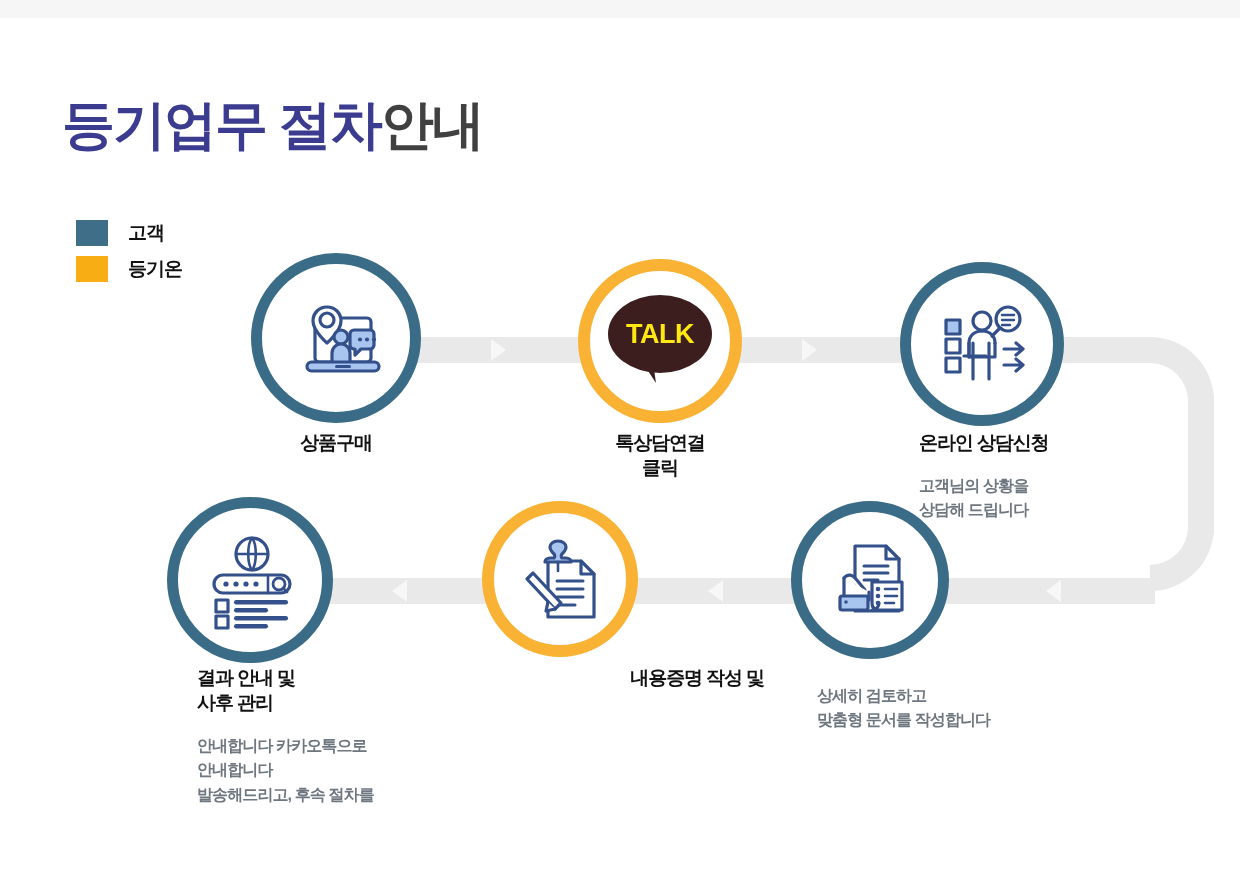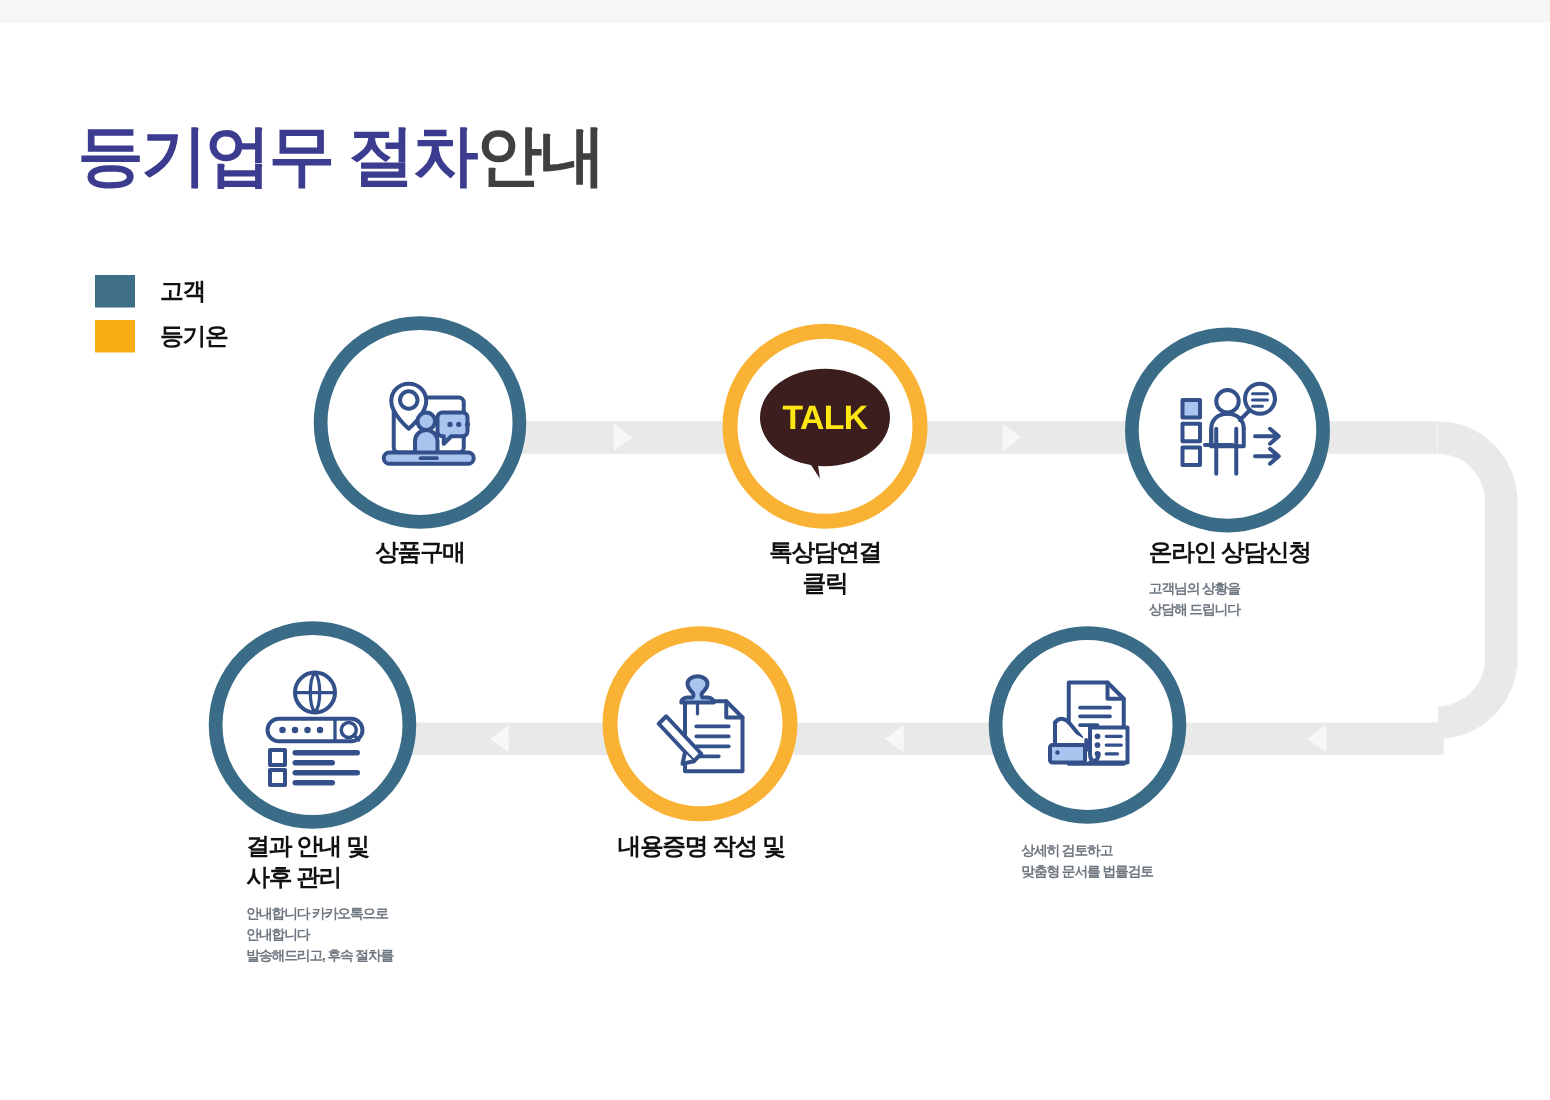--- a/index.html
+++ b/index.html
@@ -111,22 +111,22 @@
   }
   .node-text.center { text-align: center; }
   .node-title {
     font-size: 19px;
     font-weight: bold;
     color: #111111;
     line-height: 1.32;
     letter-spacing: -1.1px;
   }
   .node-desc {
-    margin-top: 8px;
-    font-size: 11px;
+    margin-top: 19px;
+    font-size: 16px;
     font-weight: bold;
     color: #6e7780;
     line-height: 1.52;
     letter-spacing: -0.9px;
   }
 
   
   .kakao {
     position: relative;
     width: 104px;
@@ -299,41 +299,41 @@
           <circle cx="56" cy="59" r="2.3"></circle>
           <circle cx="56" cy="66" r="2.3"></circle>
           <circle cx="56" cy="73" r="2.3"></circle>
           <circle cx="24" cy="72" r="1.8"></circle>
         </g>
       </svg>
     </div>
     <div class="node-text" style="left:817px; top:665px; width:260px;">
       <div class="node-desc">
         <div>상세히 검토하고</div>
-        <div>맞춤형 문서를 법률검토</div>
+        <div>맞춤형 문서를 작성합니다</div>
       </div>
     </div>
   </div>
 
   <div class="node">
     <div class="ring" style="left:482px; top:501px; width:156px; height:156px; border:12px solid #f9b233;"></div>
     <div class="icon-wrap" style="left:508px; top:527px; width:104px; height:104px;">
       <svg width="100" height="100" viewBox="0 0 100 100">
         <g fill="none" stroke="#33508a" stroke-width="3.2" stroke-linejoin="round" stroke-linecap="round">
           <path d="M36 32h33l13 13v43H36z" fill="#ffffff"></path>
           <path d="M69 32v13h13" fill="none"></path>
           <path d="M45 52h26M45 60h26M45 68h26M45 76h18" stroke-width="3"></path>
           <path d="M46 12c-5 0-8 3-8 6 0 3 2 5 4 7 1 1 1 3 0 4H38c-3 0-5 2-5 4h26c0-2-2-4-5-4h-4c-1-1-1-3 0-4 2-2 4-4 4-7 0-3-3-6-8-6z" fill="#a8c5f0"></path>
           <path d="M46 33v9" stroke-width="2.6"></path>
           <path d="M15 50l6-6 28 30-6 6z" fill="#ffffff"></path>
           <path d="M43 80l-9 2 2-9" fill="#ffffff"></path>
         </g>
       </svg>
     </div>
-    <div class="node-text" style="left:494px; top:665px; width:270px;">
+    <div class="node-text" style="left:494px; top:665px; width:270px;text-align:right;">
       <div class="node-title">내용증명 작성 및</div>
     </div>
   </div>
 
   <div class="node">
     <div class="ring" style="left:167px; top:497px; width:166px; height:166px; border:11px solid #3a6c87;"></div>
     <div class="icon-wrap" style="left:198px; top:528px; width:104px; height:104px;">
       <svg width="100" height="100" viewBox="0 0 100 100">
         <g fill="none" stroke="#33508a" stroke-width="3.2" stroke-linejoin="round" stroke-linecap="round">
           <circle cx="50" cy="24" r="16" fill="#ffffff"></circle>

